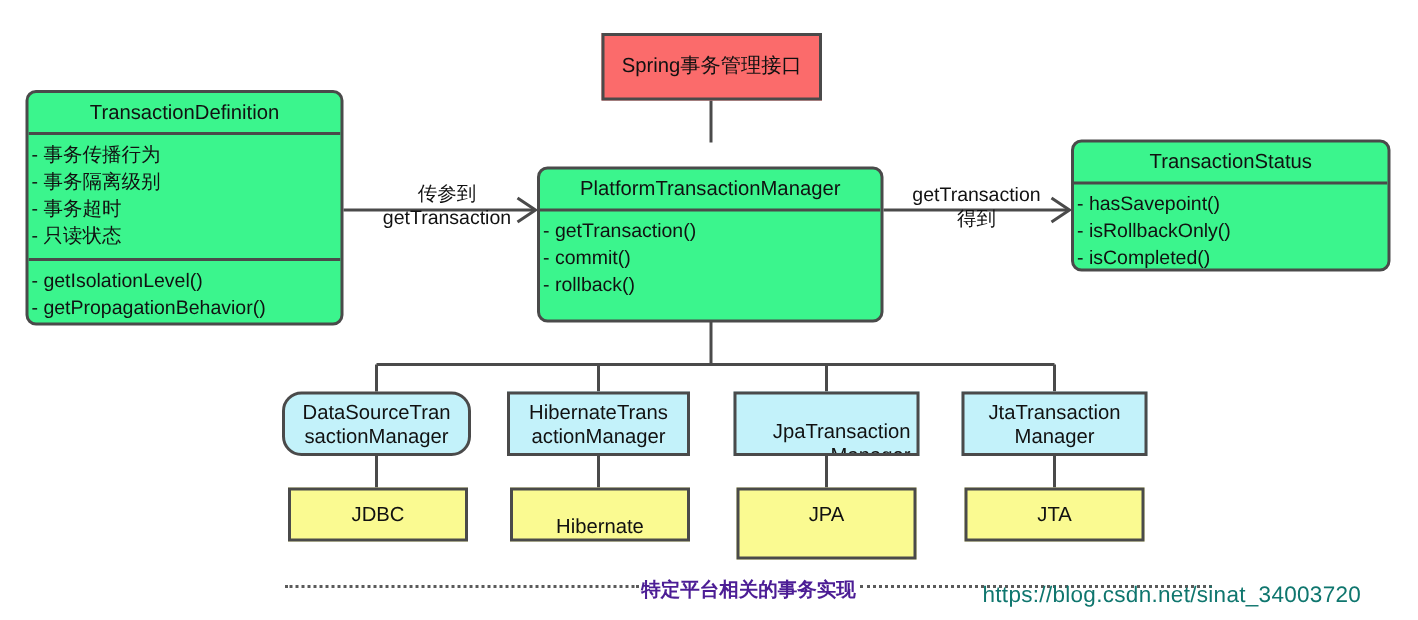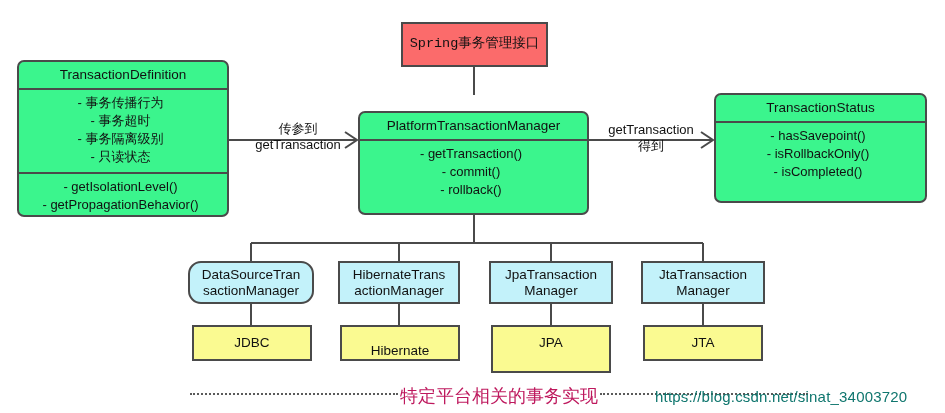--- a/index.html
+++ b/index.html
@@ -33,32 +33,31 @@
     padding: 5px 4px 5px 4px;
     line-height: 1.18;
     white-space: pre-line;
   }
   .box-sep {
     height: 0;
     border-top: 2px solid #4a4a4a;
   }
   .box-section {
     padding: 4px 7px 5px 2px;
-    text-align: center;
   }
   .box-section .row {
     font-size: 13px;
     color: #111111;
     line-height: 1.40;
     white-space: nowrap;
   }
 
   
   .fill-green  { background: #3bf58d; }
-  .fill-red    { background: #fb6b6b; font-family: Liberation Mono, monospace; }
+  .fill-red    { background: #fb6b6b; }
   .fill-blue   { background: #c3f2fa; }
   .fill-yellow { background: #fafa91; }
 
   svg.overlay {
     position: absolute;
     left: 0;
     top: 0;
     width: 945px;
     height: 413px;
     pointer-events: none;
@@ -81,25 +80,26 @@
     align-items: center;
     gap: 0;
   }
   .dotted-band .dots {
     flex: 1 1 auto;
     border-top: 2px dotted #5a5a5a;
     height: 0;
   }
   .dotted-band .caption {
     flex: 0 0 auto;
-    font-size: 18px;
-    color: #be185d;
+    font-size: 13px;
+    color: #4c1d95;
     padding: 0 2px;
     white-space: nowrap;
     transform: translateY(2px);
+    font-weight: bold;
   }
 
   .watermark {
     position: absolute;
     font-size: 15px;
     color: #0f766e;
     white-space: nowrap;
     letter-spacing: 0.2px;
   }
 </style>
@@ -136,22 +136,22 @@
 
   <div class="box sharp fill-red" style="left:401px; top:22px; width:147px; height:45px;">
     <div class="box-title" style="padding-top:12px;">Spring事务管理接口</div>
   </div>
 
   <div class="box fill-green" style="left:17px; top:60px; width:212px; height:157px;">
     <div class="box-title">TransactionDefinition</div>
     <div class="box-sep"></div>
     <div class="box-section">
       <div class="row">- 事务传播行为</div>
+      <div class="row">- 事务隔离级别</div>
       <div class="row">- 事务超时</div>
-      <div class="row">- 事务隔离级别</div>
       <div class="row">- 只读状态</div>
     </div>
     <div class="box-sep"></div>
     <div class="box-section">
       <div class="row">- getIsolationLevel()</div>
       <div class="row">- getPropagationBehavior()</div>
       <div class="row">- getTimeout()</div>
 
     </div>
   </div>
@@ -159,21 +159,21 @@
   <div class="box fill-green" style="left:358px; top:111px; width:231px; height:104px;">
     <div class="box-title">PlatformTransactionManager</div>
     <div class="box-sep"></div>
     <div class="box-section">
       <div class="row">- getTransaction()</div>
       <div class="row">- commit()</div>
       <div class="row">- rollback()</div>
     </div>
   </div>
 
-  <div class="box fill-green" style="left:714px; top:93px; width:213px; height:110px;">
+  <div class="box fill-green" style="left:714px; top:93px; width:213px; height:88px;">
     <div class="box-title">TransactionStatus</div>
     <div class="box-sep"></div>
     <div class="box-section">
       <div class="row">- hasSavepoint()</div>
       <div class="row">- isRollbackOnly()</div>
       <div class="row">- isCompleted()</div>
     </div>
   </div>
 
   <div class="edge-label" style="left:239px; top:121px; width:118px;">传参到
@@ -186,21 +186,21 @@
     <div class="box-title" style="padding-top:4px;">DataSourceTran
 sactionManager</div>
   </div>
 
   <div class="box sharp fill-blue" style="left:338px; top:261px; width:122px; height:43px;">
     <div class="box-title" style="padding-top:4px;">HibernateTrans
 actionManager</div>
   </div>
 
   <div class="box sharp fill-blue" style="left:489px; top:261px; width:124px; height:43px;">
-    <div class="box-title" style="padding-top:4px;">JpaTransaction
+    <div class="box-title" style="padding-top:17px;text-align:right;">JpaTransaction
 Manager</div>
   </div>
 
   <div class="box sharp fill-blue" style="left:641px; top:261px; width:124px; height:43px;">
     <div class="box-title" style="padding-top:4px;">JtaTransaction
 Manager</div>
   </div>
 
   <div class="box sharp fill-yellow" style="left:192px; top:325px; width:120px; height:36px;">
     <div class="box-title" style="padding-top:8px;">JDBC</div>

